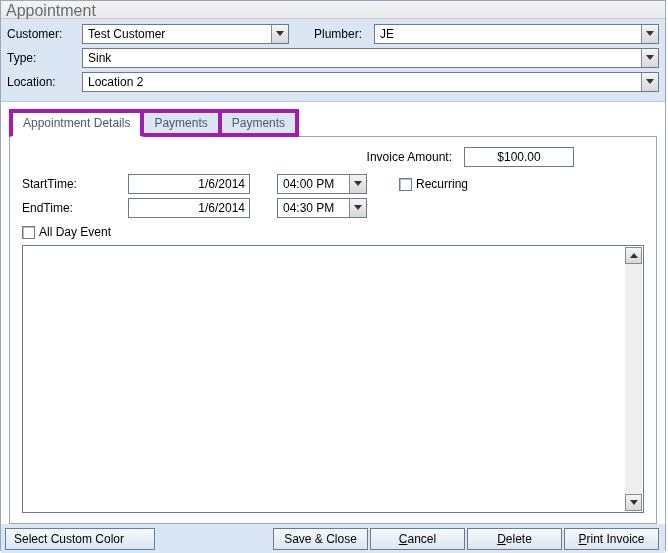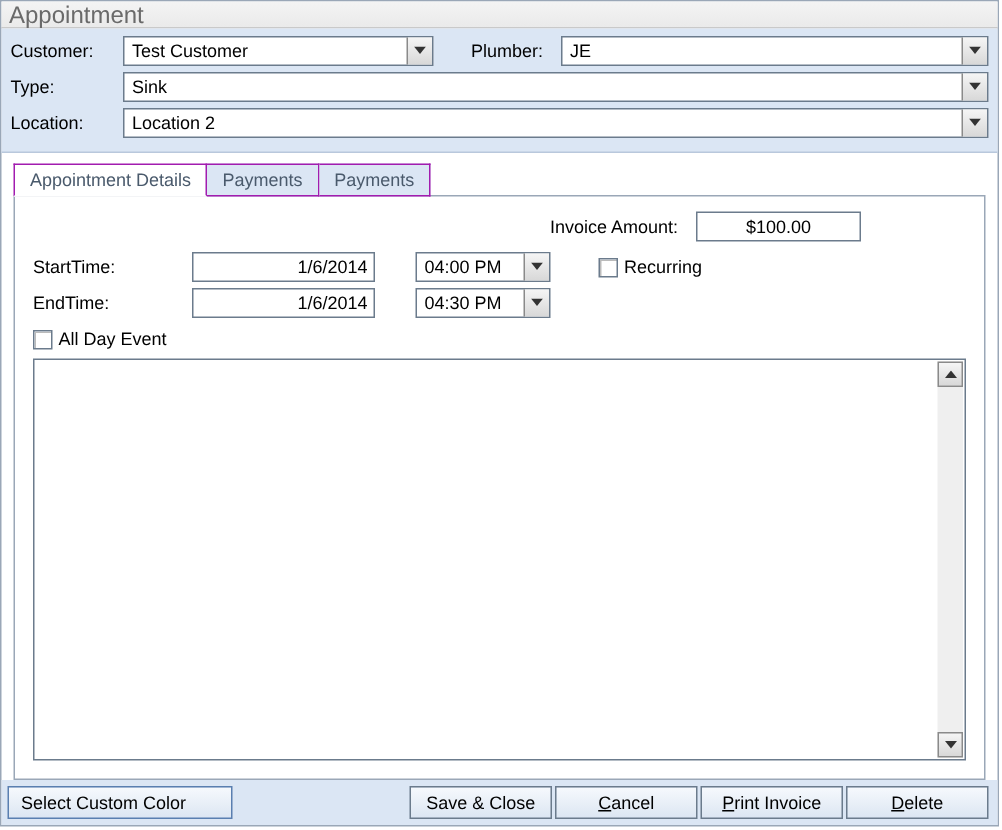--- a/index.html
+++ b/index.html
@@ -70,21 +70,21 @@
     display: flex;
     flex-direction: column;
   }
   .tabstrip {
     display: flex;
     position: relative;
     z-index: 2;
   }
   .tab {
     padding: 3px 10px;
-    border: 1px solid #a21caf;
+    border: 4px solid #a21caf;
     background: #dbe6f4;
     color: #4a5a6c;
     margin-right: 0;
     position: relative;
     top: 1px;
     cursor: default;
   }
   .tab + .tab { border-left: none; }
   .tab.active {
     background: #fff;
@@ -307,19 +307,19 @@
       <span>Select Custom Color</span>
     </div>
     <div class="spacer"></div>
     <div class="btn ftr">
       <span>Save &amp; Close</span>
     </div>
     <div class="btn ftr">
       <span class="und">Cancel</span>
     </div>
     <div class="btn ftr">
+      <span class="und">Delete</span>
+    </div>
+    <div class="btn ftr">
       <span class="und">Print Invoice</span>
-    </div>
-    <div class="btn ftr">
-      <span class="und">Delete</span>
     </div>
   </div>
 </div>
 
 </body></html>

